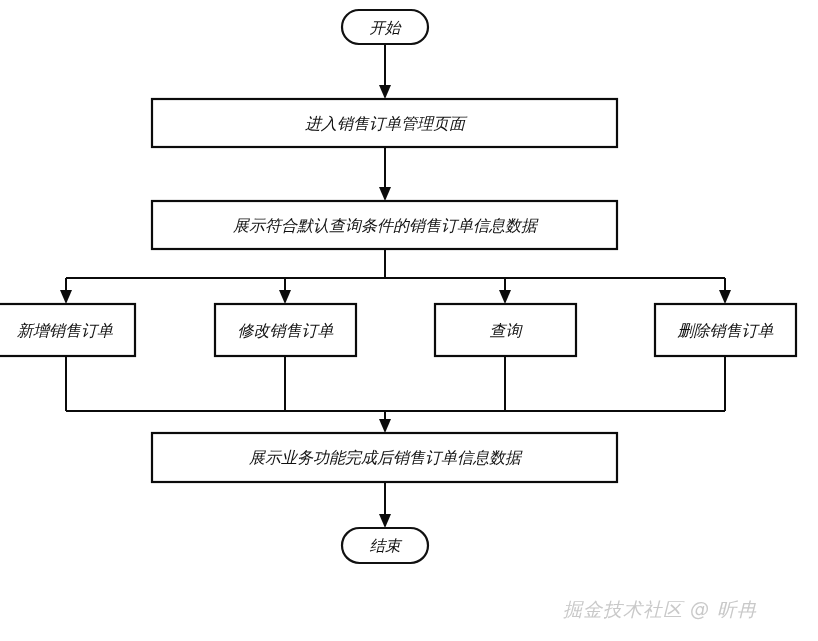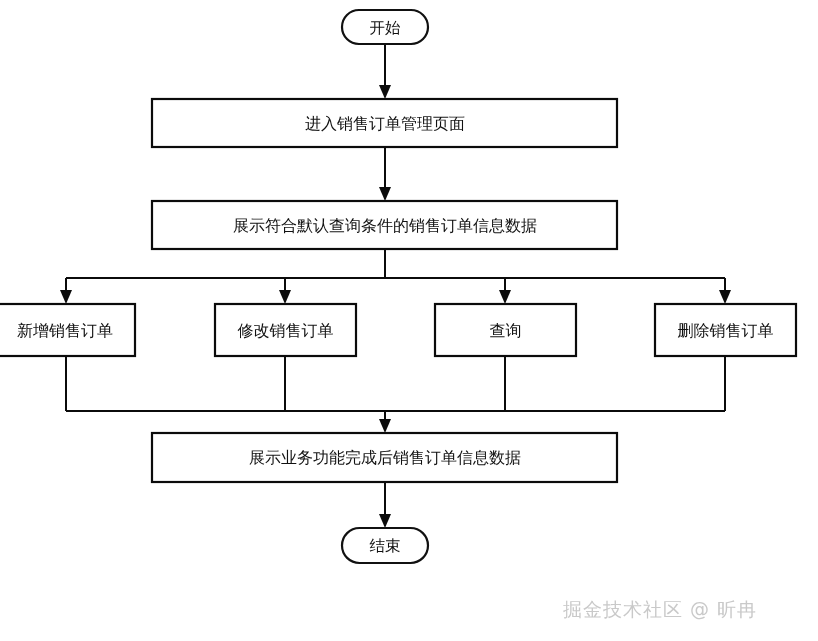--- a/index.html
+++ b/index.html
@@ -11,20 +11,21 @@
     width: 818px;
     height: 641px;
     overflow: hidden;
     font-family: "DejaVu Sans", "Liberation Sans", sans-serif;
   }
   #flow-root {
     position: relative;
     width: 818px;
     height: 641px;
     background: #ffffff;
+    font-style: italic;
   }
   svg.flow-canvas {
     position: absolute;
     top: 0;
     left: 0;
     width: 818px;
     height: 641px;
     display: block;
   }
   .node-box {

